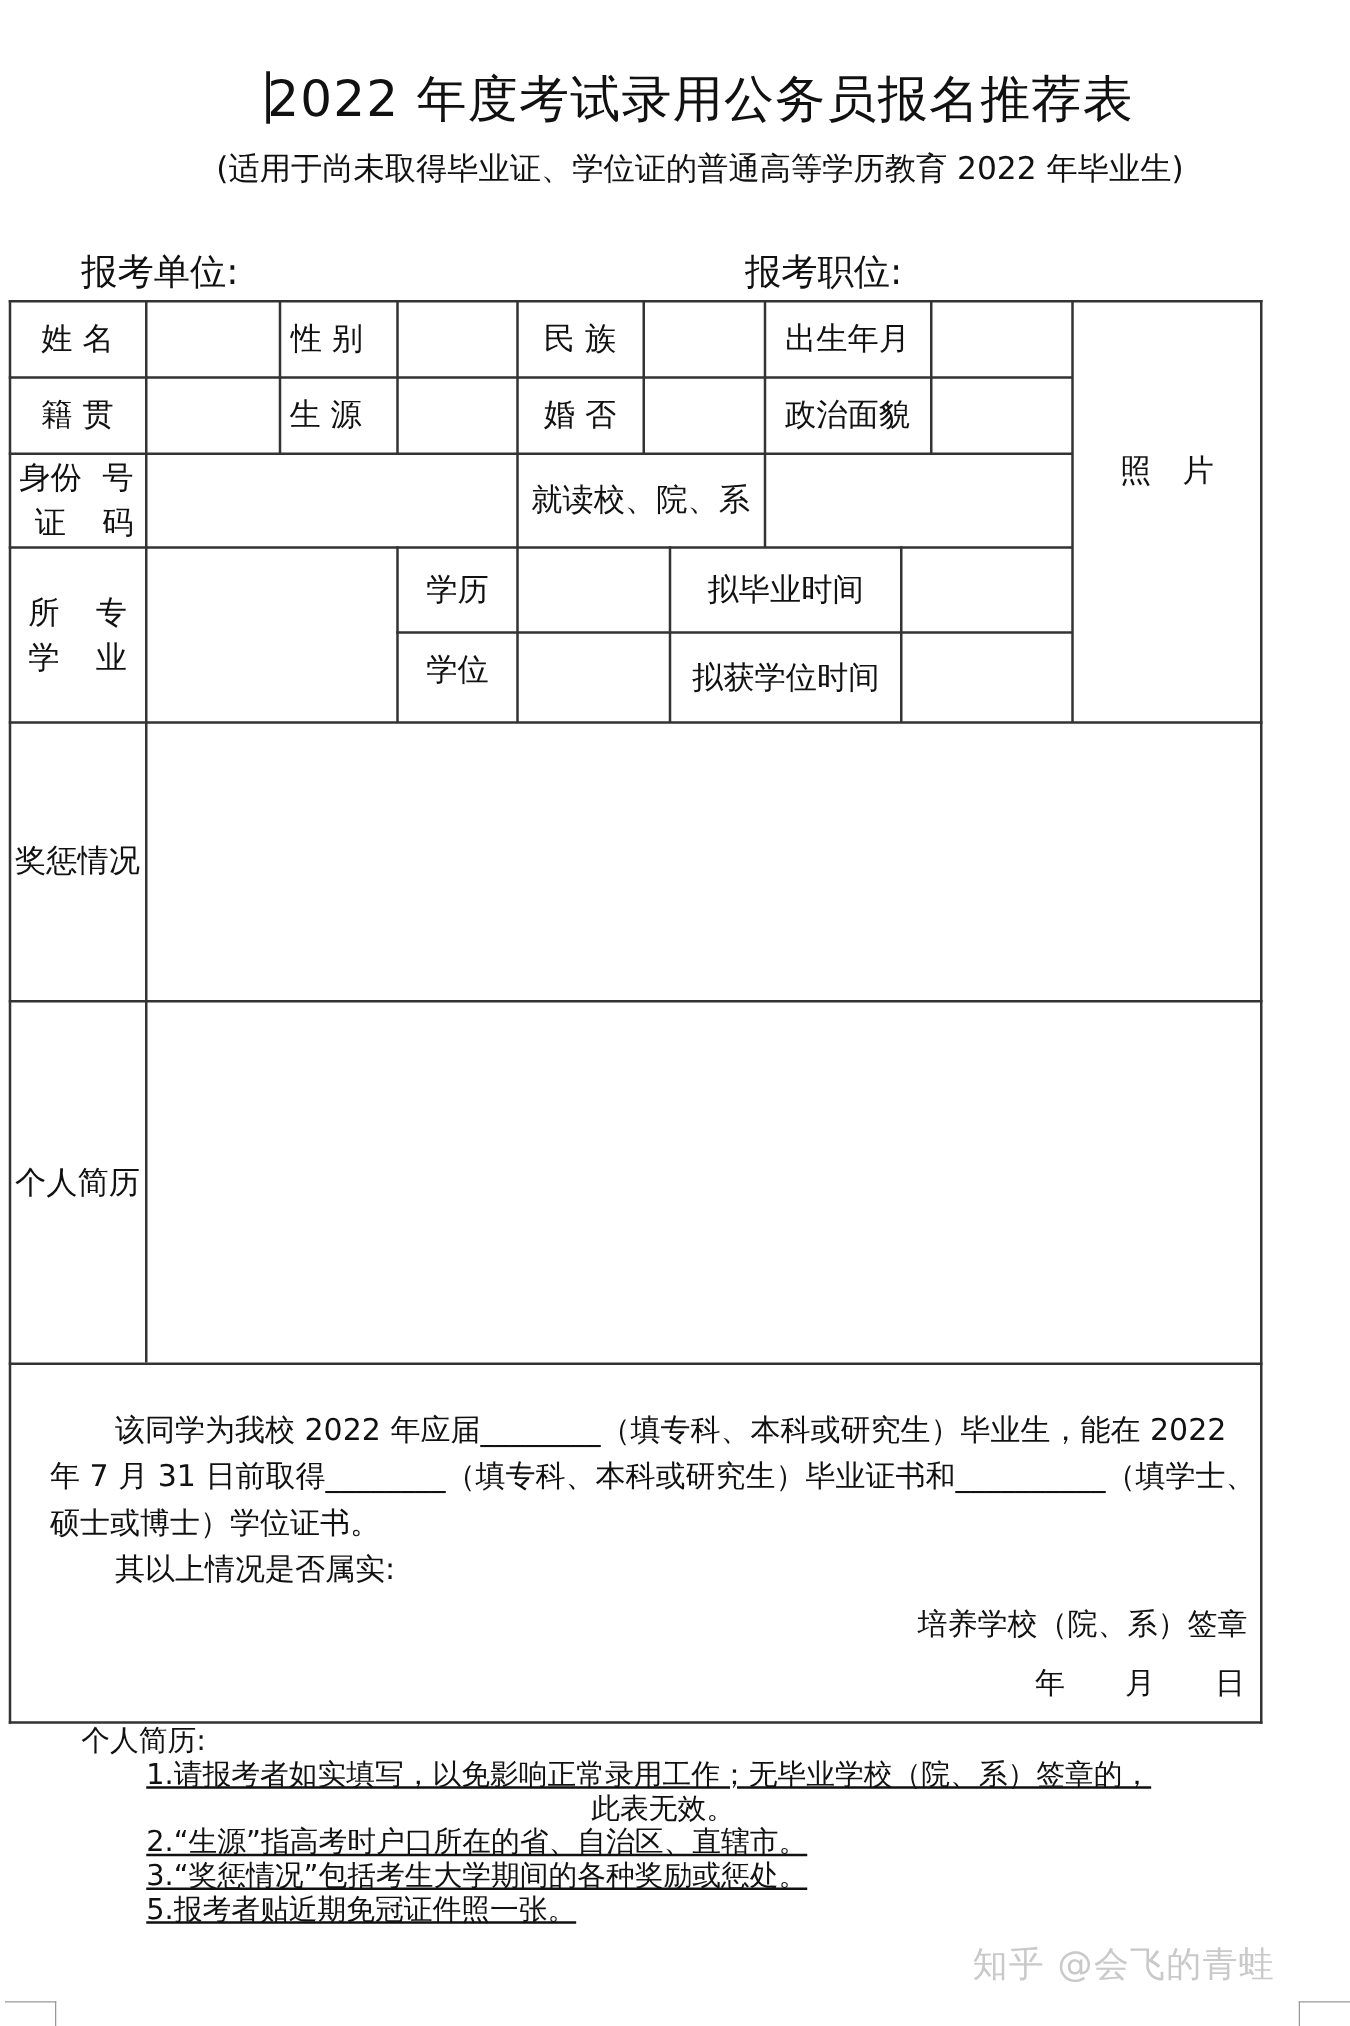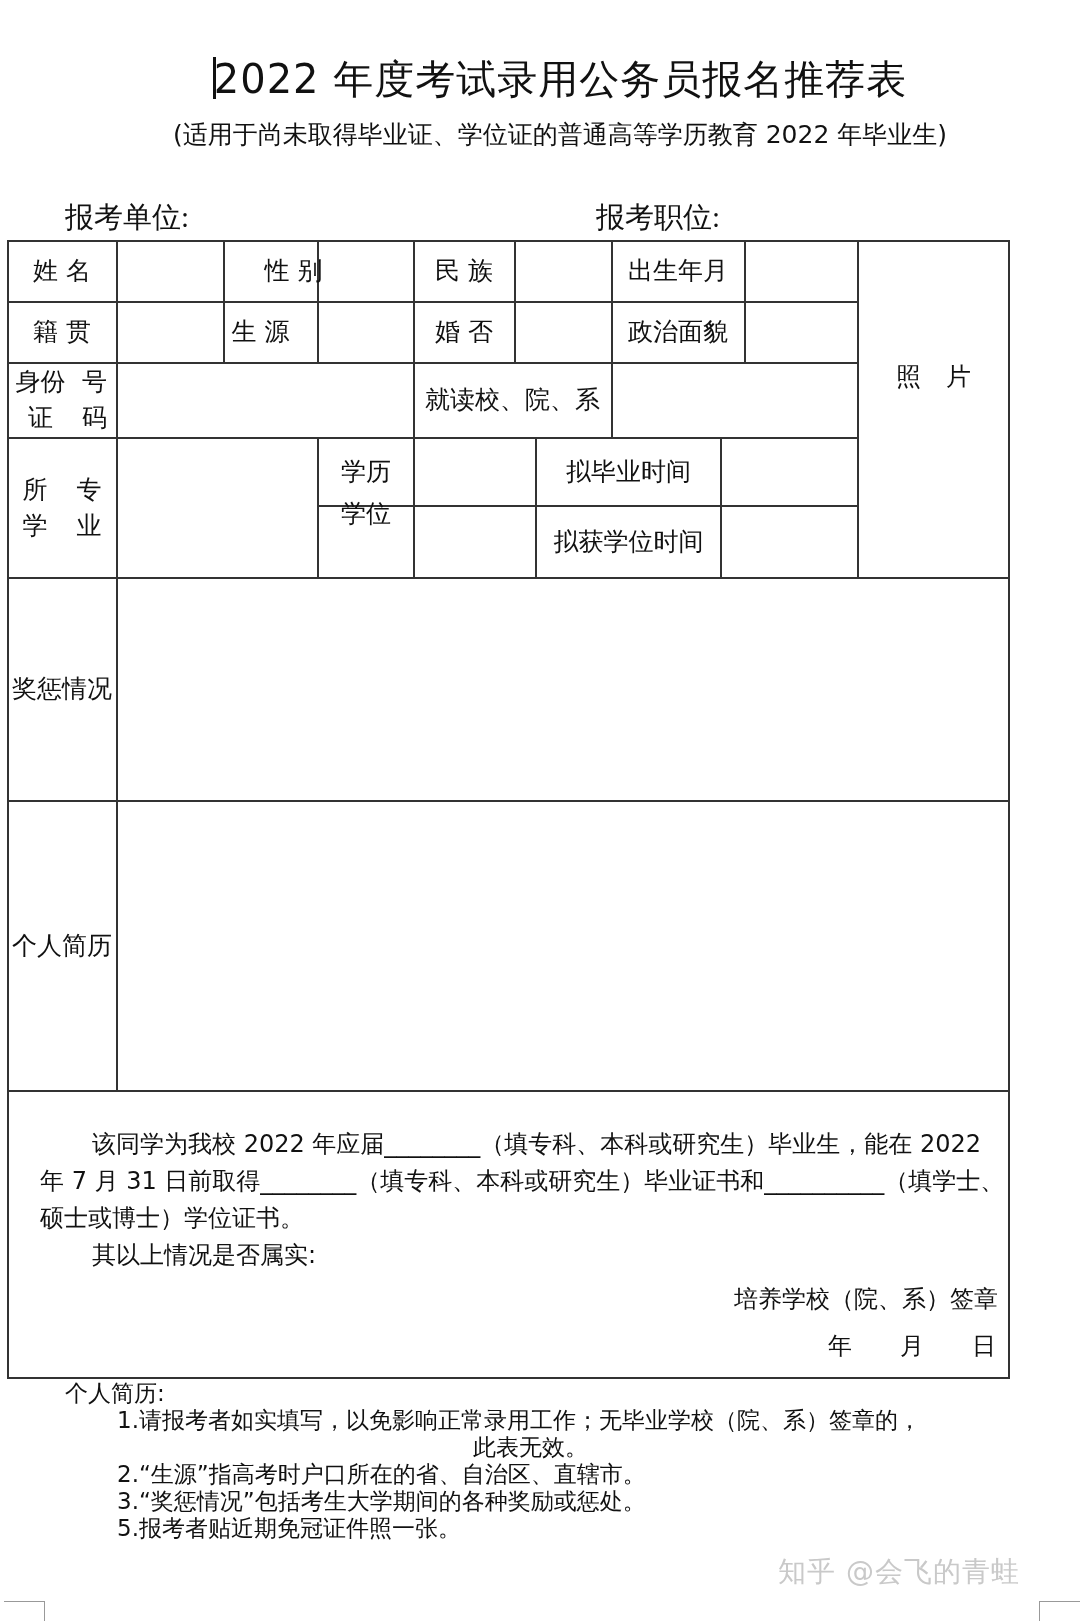--- a/index.html
+++ b/index.html
@@ -2,30 +2,30 @@
 <html><head>
 <meta charset="utf-8">
 <style>
   html, body { margin:0; padding:0; background:#fff; }
   body { width:1080px; height:1621px; position:relative; overflow:hidden;
          font-family:"DejaVu Sans","Liberation Sans",sans-serif; color:#111; }
   .abs { position:absolute;margin-left:20px; }
   .title { left:0; width:1080px; top:52px; text-align:center; font-size:40px; letter-spacing:1px; }
   .cursor { display:inline-block; width:3px; height:42px; background:#111; vertical-align:-6px; margin-right:-2px; }
   .subtitle { left:0; width:1080px; top:118px; text-align:center; font-size:25px; }
-  .hdr { top:198px; font-size:29px;font-family:Liberation Serif, serif; }
+  .hdr { top:198px; font-size:29px; }
   .line { position:absolute; background:#333; }
   .h { height:2px; }
   .v { width:2px; }
   .cell { position:absolute; display:flex; align-items:center; justify-content:center;
           text-align:center; font-size:25px; line-height:36px; }
   .vert { }
   .para { left:20px; width:990px; font-size:24px; line-height:37px; }
   .notes { left:45px; font-size:23px; line-height:27px; }
-  .notes .item { padding-left:52px; }
+  .notes .item { padding-left:52px;text-decoration:underline; }
   .notes .cont { padding-left:75px;text-align:center; }
   .wm { right:60px; top:1553px; font-size:28px; color:#c9c9c9; letter-spacing:1px; }
   .corner { position:absolute; width:40px; height:40px; border-top:1px solid #999; }
 </style>
 </head>
 <body>
 
 <div class="abs title"><span class="cursor"></span><span>2022 年度考试录用公务员报名推荐表</span></div>
 <div class="abs subtitle">(适用于尚未取得毕业证、学位证的普通高等学历教育 2022 年毕业生)</div>
 <div class="abs hdr" style="left:45px">报考单位:</div>
@@ -54,21 +54,21 @@
   <div class="line v" style="left:744px;top:240px;height:123px"></div>
   <div class="line v" style="left:857px;top:240px;height:338px"></div>
 
   <div class="line v" style="left:317px;top:437px;height:141px"></div>
   <div class="line v" style="left:413px;top:437px;height:141px"></div>
   <div class="line v" style="left:535px;top:437px;height:141px"></div>
   <div class="line v" style="left:720px;top:437px;height:141px"></div>
 
   <div class="cell" style="left:8px;top:241px;width:108px;height:60px">姓 名</div>
   <div class="cell" style="left:118px;top:241px;width:105px;height:60px"></div>
-  <div class="cell" style="left:240px;top:241px;width:107px;height:60px">性 别</div>
+  <div class="cell" style="left:208px;top:241px;width:107px;height:60px">性 别</div>
   <div class="cell" style="left:319px;top:241px;width:94px;height:60px"></div>
   <div class="cell" style="left:414px;top:241px;width:100px;height:60px">民 族</div>
   <div class="cell" style="left:516px;top:241px;width:95px;height:60px"></div>
   <div class="cell" style="left:612px;top:241px;width:132px;height:60px">出生年月</div>
   <div class="cell" style="left:746px;top:241px;width:111px;height:60px"></div>
 
   <div class="cell" style="left:8px;top:302px;width:108px;height:60px">籍 贯</div>
   <div class="cell" style="left:118px;top:302px;width:105px;height:60px"></div>
   <div class="cell" style="left:224px;top:302px;width:73px;height:60px">生 源</div>
   <div class="cell" style="left:319px;top:302px;width:94px;height:60px"></div>
@@ -92,21 +92,21 @@
 
   <div class="cell vert" style="left:8px;top:438px;width:108px;height:139px">
     <span>所 学</span>
     <span>专 业</span>
   </div>
   <div class="cell" style="left:118px;top:438px;width:199px;height:139px"></div>
   <div class="cell" style="left:319px;top:438px;width:94px;height:67px">学历</div>
   <div class="cell" style="left:415px;top:438px;width:120px;height:67px"></div>
   <div class="cell" style="left:537px;top:438px;width:183px;height:67px">拟毕业时间</div>
   <div class="cell" style="left:722px;top:438px;width:135px;height:67px"></div>
-  <div class="cell" style="left:319px;top:478px;width:94px;height:71px">学位</div>
+  <div class="cell" style="left:319px;top:500px;width:94px;height:71px">学位</div>
   <div class="cell" style="left:415px;top:506px;width:120px;height:71px"></div>
   <div class="cell" style="left:537px;top:506px;width:183px;height:71px">拟获学位时间</div>
   <div class="cell" style="left:722px;top:506px;width:135px;height:71px"></div>
 
   <div class="cell vert" style="left:8px;top:578px;width:108px;height:222px">
     <span>奖</span>
     <span>惩</span>
     <span>情</span>
     <span>况</span>
   </div>

